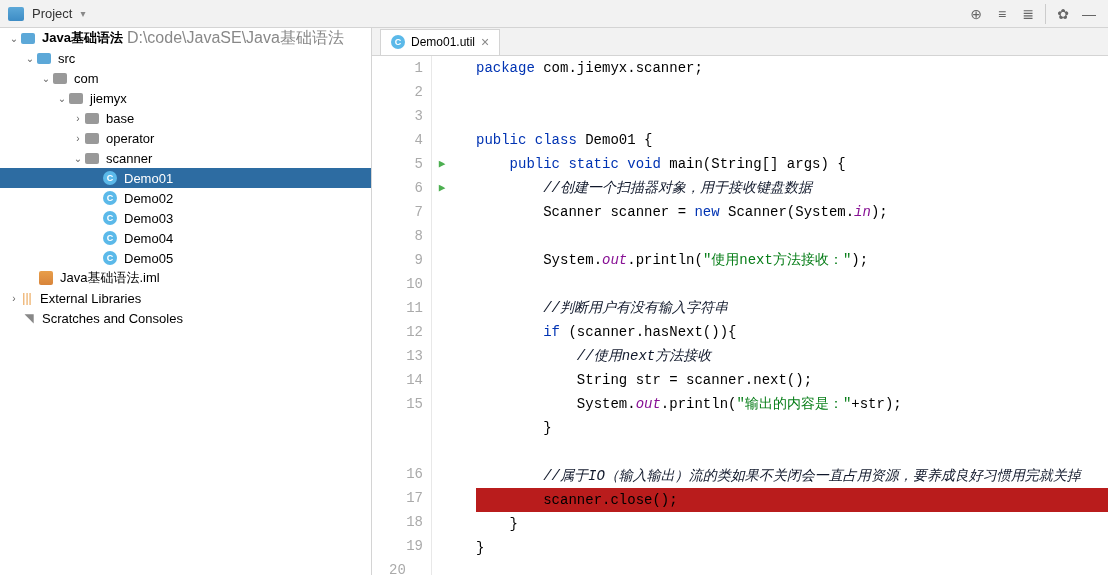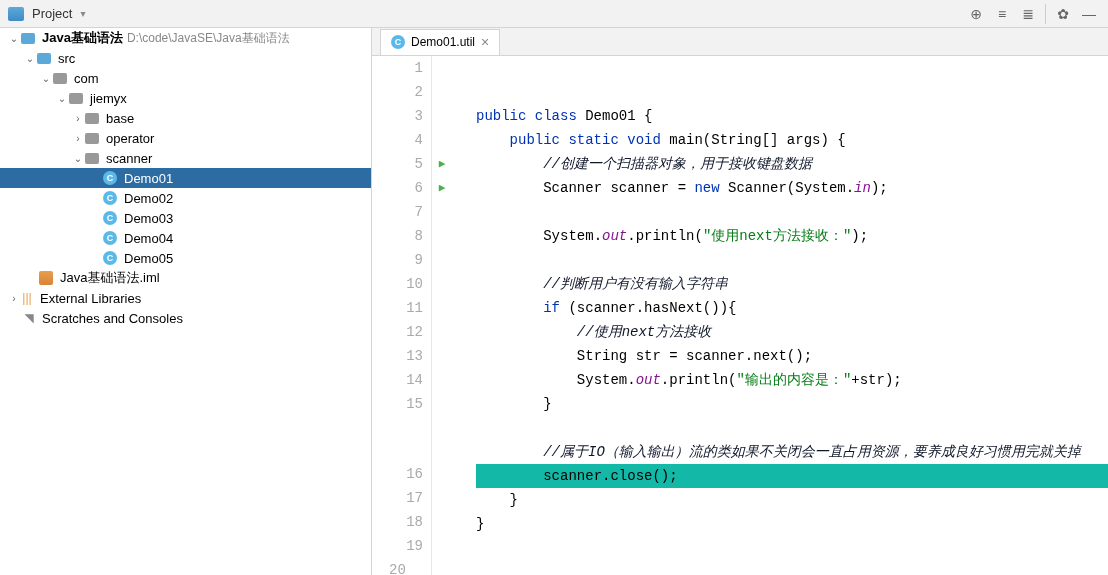--- a/index.html
+++ b/index.html
@@ -118,21 +118,21 @@
       width: 14px;
       height: 14px;
       display: flex;
       align-items: center;
       justify-content: center;
       color: #e89e4a;
       font-size: 12px;
     }
     .scratch-icon { color: #888; }
     .tree-label { margin-left: 2px; }
-    .tree-path { color: #888; margin-left: 4px; font-size: 12px; }
+    .tree-path { color: #888; margin-left: 4px; font-size: 16px; }
     .editor-area {
       flex: 1;
       display: flex;
       flex-direction: column;
       background: #fff;
     }
     .tabs-bar {
       height: 28px;
       background: #f2f2f2;
       border-bottom: 1px solid #d4d4d4;
@@ -190,21 +190,21 @@
       text-align: center;
     }
     .code-lines {
       flex: 1;
       padding-left: 8px;
     }
     .code-line {
       height: 24px;
       white-space: pre;
     }
-    .code-line.highlight { background: #14b8a6; }
+    .code-line.highlight { background: #b91c1c; }
     .kw { color: #0033b3; font-weight: normal; }
     .str { color: #067d17; }
     .comment { color: #0f172a; font-style: italic; }
     .field { color: #871094; font-style: italic; }
   </style>
 </head>
 <body>
 
 <div class="toolbar">
   <div class="project-icon"></div>
@@ -393,20 +393,21 @@
           <div style="height: 24px;"></div>
           <div style="height: 24px;"></div>
           <div style="height: 24px;"></div>
           <div style="height: 24px;"></div>
           <div style="height: 24px;"></div>
           <div style="height: 24px;"></div>
           <div style="height: 24px;"></div>
           <div style="height: 24px;"></div>
         </div>
       <div class="code-lines" id="code-lines">
+          <div class="code-line"><span></span><span class="kw">package </span><span>com.jiemyx.scanner;</span></div>
           <div class="code-line"><span></span></div>
           <div class="code-line"><span></span></div>
           <div class="code-line"><span></span><span class="kw">public class </span><span>Demo01 {</span></div>
           <div class="code-line"><span>    </span><span class="kw">public static void </span><span>main(String[] args) {</span></div>
           <div class="code-line"><span>        </span><span class="comment">//创建一个扫描器对象，用于接收键盘数据</span></div>
           <div class="code-line"><span>        </span><span>Scanner scanner = </span><span class="kw">new </span><span>Scanner(System.</span><span class="field">in</span><span>);</span></div>
           <div class="code-line"><span></span></div>
           <div class="code-line"><span>        </span><span>System.</span><span class="field">out</span><span>.println(</span><span class="str">"使用next方法接收："</span><span>);</span></div>
           <div class="code-line"><span></span></div>
           <div class="code-line"><span>        </span><span class="comment">//判断用户有没有输入字符串</span></div>

